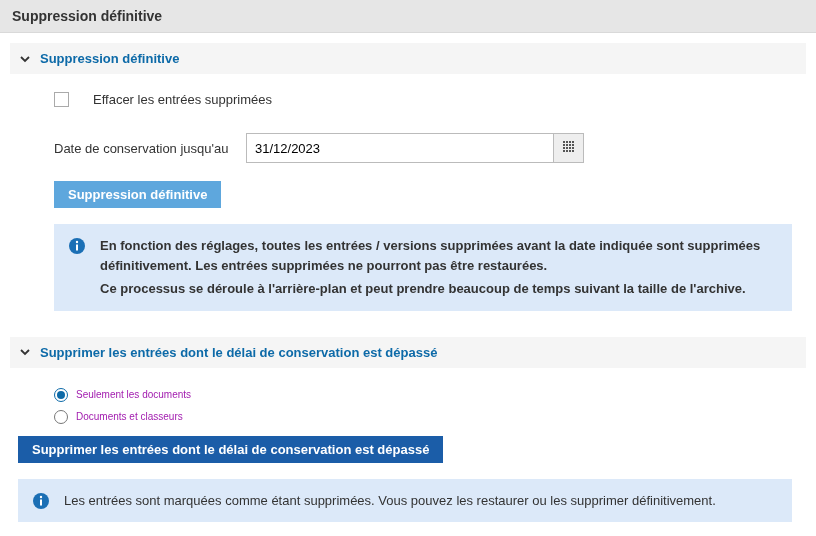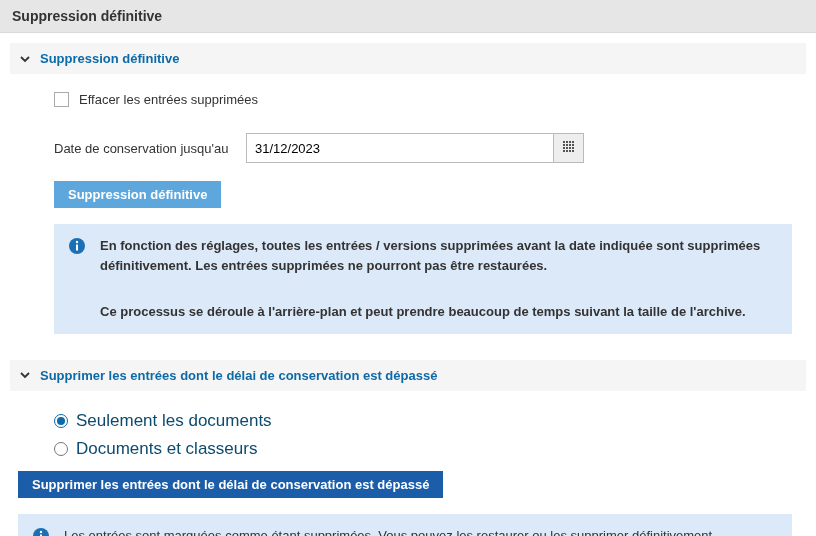--- a/index.html
+++ b/index.html
@@ -39,21 +39,21 @@
     color: #0d6aa8;
     font-weight: 600;
     font-size: 13px;
   }
   .section-body {
     padding: 18px 10px 16px 44px;
   }
   .checkbox-row {
     display: flex;
     align-items: flex-end;
-    gap: 10px;
+    gap: 24px;
     margin-bottom: 6px;
     font-size: 13px;
     color: #333;
   }
   .checkbox-box {
     width: 15px;
     height: 15px;
     border: 1px solid #aaa;
     background: #fff;
     display: inline-block;
@@ -121,28 +121,28 @@
     font-size: 13px;
     line-height: 1.5;
   }
   .info-icon {
     flex: 0 0 auto;
     width: 18px;
     height: 18px;
     margin-top: 1px;
   }
   .info-text { flex: 1; }
-  .info-text p + p { margin-top: 27px; }
+  .info-text p + p { margin-top: 4px; }
   .radio-row {
     display: flex;
     align-items: center;
     gap: 8px;
     margin-bottom: 8px;
-    font-size: 17px;
-    color: #0c4a6e;
+    font-size: 10px;
+    color: #a21caf;
   }
   .radio-outer {
     width: 14px;
     height: 14px;
     border: 1px solid #777;
     border-radius: 50%;
     display: inline-flex;
     align-items: center;
     justify-content: center;
   }

